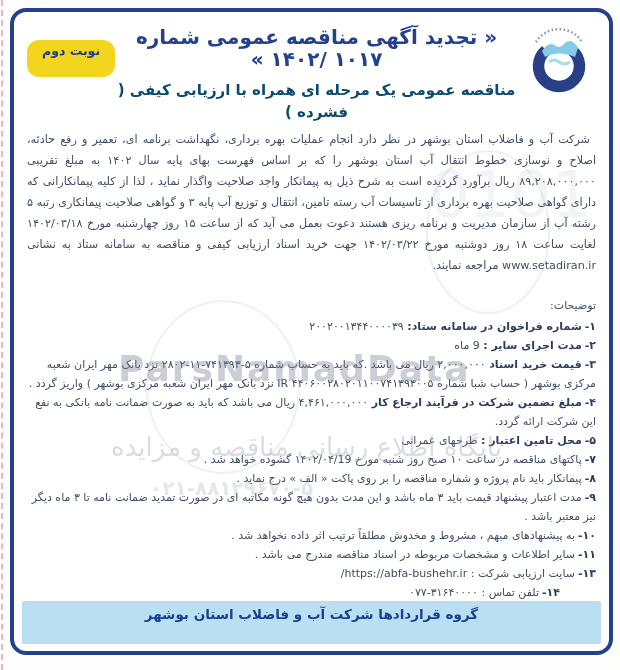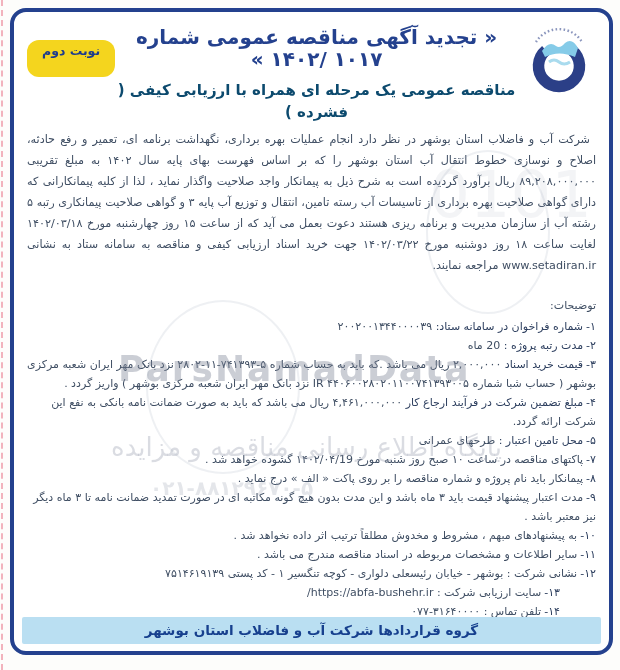--- a/index.html
+++ b/index.html
@@ -27,25 +27,25 @@
     display:inline-block;background:#f4d51e;color:#1e3c8d;font-weight:700;
     font-size:12.5px;padding:3px 15px 19px;border-radius:12px;white-space:nowrap;
   }
   .intro{
     margin:6px 0 16px 0;color:#3f4e63;font-size:11.2px;line-height:21px;
     text-align:justify;text-indent:6px;
   }
   .tozihat{color:#3f4e63;font-size:11px;line-height:20px;margin-top:20px}
   .items{margin-top:1px}
   .item{color:#3f4e63;font-size:11px;line-height:19px;text-align:right}
-  .item .num,.item .label{font-weight:400;color:#2c3e5e}
+  .item .num,.item .label{font-weight:700;color:#2c3e5e}
   .item .num{margin-left:3px}
   .item:nth-child(n+12){padding-right:36px}
   .footer{
-    position:absolute;left:8px;right:8px;bottom:7px;height:27px;
+    position:absolute;left:8px;right:8px;bottom:7px;height:43px;
     background:#badff2;color:#17408e;font-weight:700;font-size:13.5px;
     text-align:center;line-height:27px;border-radius:2px;
   }
   
   .wm{position:absolute;pointer-events:none;white-space:nowrap}
   .wm-brand{top:348px;left:118px;font-size:36px;font-weight:700;
     color:rgba(125,132,150,.40);letter-spacing:2px;direction:ltr}
   .wm-fa{top:432px;right:118px;font-size:26px;font-weight:400;
     color:rgba(150,156,172,.35)}
   .wm-phone{top:476px;left:150px;font-size:20px;font-weight:700;
@@ -88,21 +88,21 @@
   <p class="intro">شرکت آب و فاضلاب استان بوشهر در نظر دارد انجام عملیات بهره برداری، نگهداشت برنامه ای، تعمیر و رفع حادثه، اصلاح و نوسازی خطوط انتقال آب استان بوشهر را که بر اساس فهرست بهای پایه سال ۱۴۰۲ به مبلغ تقریبی ۸۹,۲۰۸,۰۰۰,۰۰۰ ریال برآورد گردیده است به شرح ذیل به پیمانکار واجد صلاحیت واگذار نماید ، لذا از کلیه پیمانکارانی که دارای گواهی صلاحیت بهره برداری از تاسیسات آب رسته تامین، انتقال و توزیع آب پایه ۳ و گواهی صلاحیت پیمانکاری رتبه ۵ رشته آب از سازمان مدیریت و برنامه ریزی هستند دعوت بعمل می آید که از ساعت ۱۵ روز چهارشنبه مورخ ۱۴۰۲/۰۳/۱۸ لغایت ساعت ۱۸ روز دوشنبه مورخ ۱۴۰۲/۰۳/۲۲ جهت خرید اسناد ارزیابی کیفی و مناقصه به سامانه ستاد به نشانی www.setadiran.ir مراجعه نمایند.</p>
 
   <div class="tozihat">توضیحات:</div>
 
   <div class="items">
   <div class="item">
     <span class="num">۱-</span><span class="label">شماره فراخوان در سامانه ستاد:</span><span class="text"> ۲۰۰۲۰۰۱۳۴۴۰۰۰۰۳۹</span>
   </div>
 
   <div class="item">
-    <span class="num">۲-</span><span class="label">مدت رتبه پروژه :</span><span class="text"> 20 ماه</span>
+    <span class="num">۲-</span><span class="label">مدت اجرای سایر :</span><span class="text"> 9 ماه</span>
   </div>
 
   <div class="item">
     <span class="num">۳-</span><span class="label">قیمت خرید اسناد</span><span class="text"> ۲,۰۰۰,۰۰۰ ریال می باشد .که باید به حساب شماره ۵-۷۴۱۳۹۳-۱۱-۲۸۰۲ نزد بانک مهر ایران شعبه مرکزی بوشهر ( حساب شبا شماره ⁦IR ۴۴۰۶۰۰۲۸۰۲۰۱۱۰۰۷۴۱۳۹۳۰۰۵⁩ نزد بانک مهر ایران شعبه مرکزی بوشهر ) واریز گردد .</span>
   </div>
 
   <div class="item">
     <span class="num">۴-</span><span class="label">مبلغ تضمین شرکت در فرآیند ارجاع کار</span><span class="text"> ۴,۴۶۱,۰۰۰,۰۰۰ ریال می باشد که باید به صورت ضمانت نامه بانکی به نفع این شرکت ارائه گردد.</span>
   </div>
 
@@ -124,23 +124,20 @@
   </div>
 
   <div class="item">
     <span class="num">۱۰-</span><span class="label"></span><span class="text">به پیشنهادهای مبهم ، مشروط و مخدوش مطلقاً ترتیب اثر داده نخواهد شد .</span>
   </div>
 
   <div class="item">
     <span class="num">۱۱-</span><span class="label"></span><span class="text">سایر اطلاعات و مشخصات مربوطه در اسناد مناقصه مندرج می باشد .</span>
   </div>
 
-  <div class="item">
-    <span class="num">۱۲-</span><span class="label"></span><span class="text">نشانی شرکت : بوشهر - خیابان رئیسعلی دلواری - کوچه تنگسیر ۱ - کد پستی ۷۵۱۴۶۱۹۱۳۹</span>
-  </div>
 
   <div class="item">
     <span class="num">۱۳-</span><span class="label"></span><span class="text">سایت ارزیابی شرکت : https://abfa-bushehr.ir/</span>
   </div>
 
   <div class="item">
     <span class="num">۱۴-</span><span class="label"></span><span class="text">تلفن تماس : ⁦۰۷۷-۳۱۶۴۰۰۰۰⁩</span>
   </div>
 </div>
 

